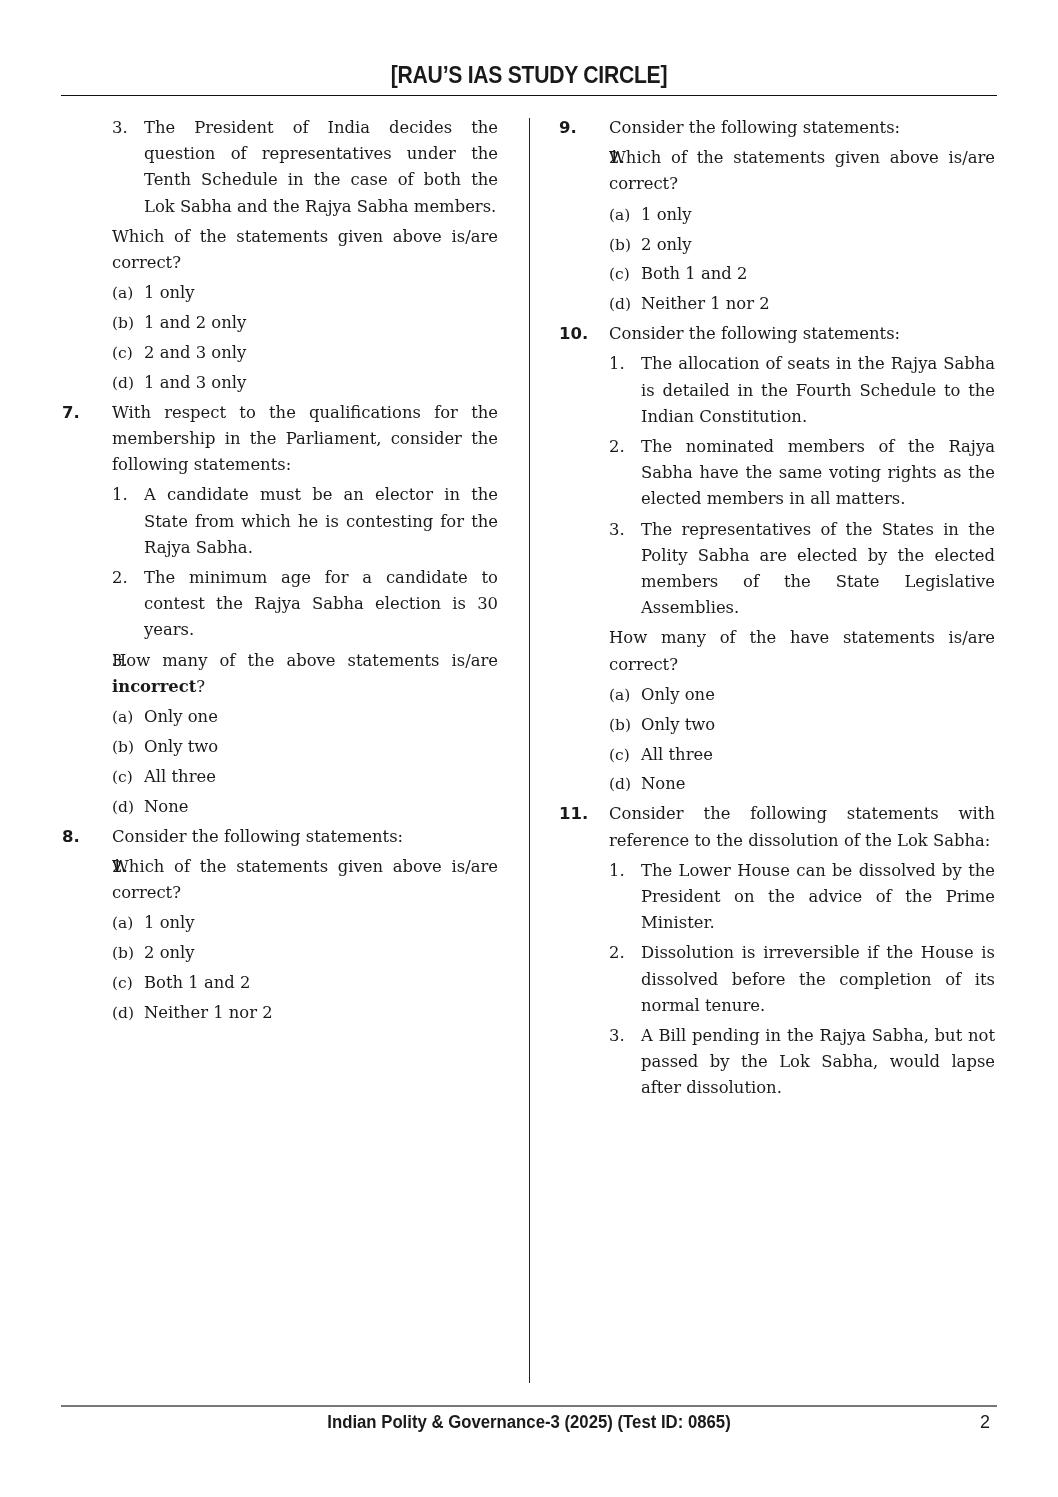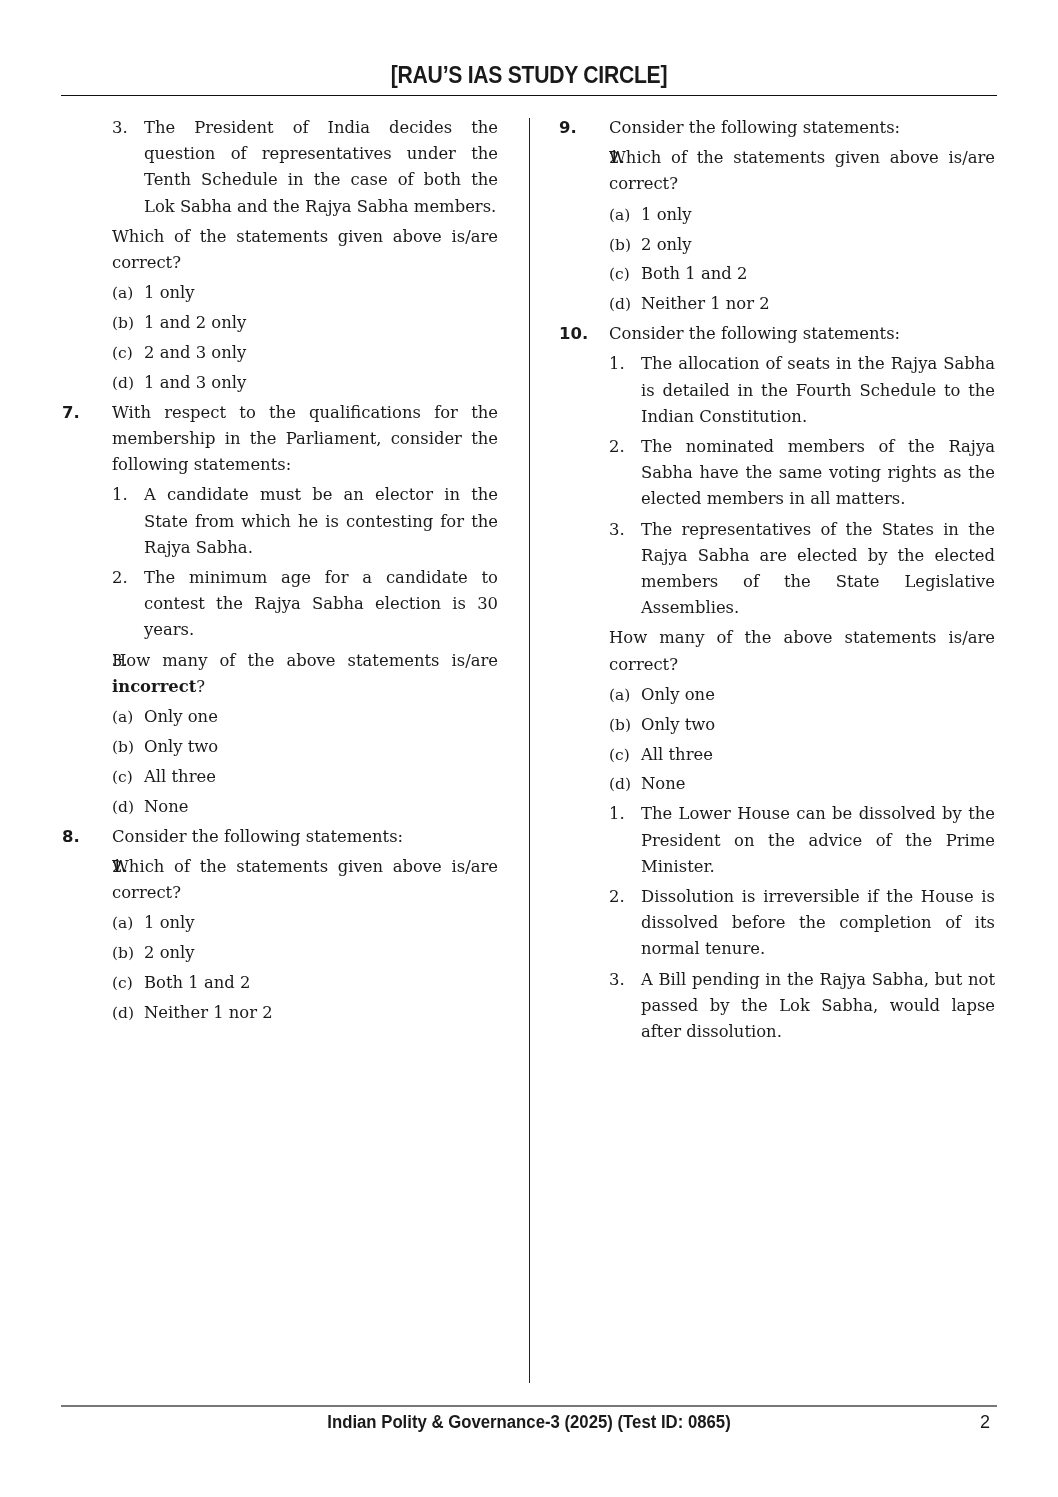--- a/index.html
+++ b/index.html
@@ -99,29 +99,33 @@
     <div class="opt"><span class="opt-label">(d)</span><span>Neither 1 nor 2</span></div>
   </div>
 
   <div>
     <div class="q-head">
       <span class="q-num">10.</span>
       <span>Consider the following statements:</span>
     </div>
     <div class="stmt"><span class="stmt-num">1.</span><span>The allocation of seats in the Rajya Sabha is detailed in the Fourth Schedule to the Indian Constitution.</span></div>
     <div class="stmt"><span class="stmt-num">2.</span><span>The nominated members of the Rajya Sabha have the same voting rights as the elected members in all matters.</span></div>
-    <div class="stmt"><span class="stmt-num">3.</span><span>The representatives of the States in the Rajya Sabha are elected by the elected members of the State Legislative Assemblies.</span></div>
-    <div class="prompt">How many of the above statements is/are correct?</div>
+    <div class="stmt"><span class="stmt-num">3.</span><span>The representatives of the States in the Polity Sabha are elected by the elected members of the State Legislative Assemblies.</span></div>
+    <div class="prompt">How many of the have statements is/are correct?</div>
     <div class="opt"><span class="opt-label">(a)</span><span>Only one</span></div>
     <div class="opt"><span class="opt-label">(b)</span><span>Only two</span></div>
     <div class="opt"><span class="opt-label">(c)</span><span>All three</span></div>
     <div class="opt"><span class="opt-label">(d)</span><span>None</span></div>
   </div>
 
   <div>
+    <div class="q-head">
+      <span class="q-num">11.</span>
+      <span>Consider the following statements with reference to the dissolution of the Lok Sabha:</span>
+    </div>
     <div class="stmt"><span class="stmt-num">1.</span><span>The Lower House can be dissolved by the President on the advice of the Prime Minister.</span></div>
     <div class="stmt"><span class="stmt-num">2.</span><span>Dissolution is irreversible if the House is dissolved before the completion of its normal tenure.</span></div>
     <div class="stmt"><span class="stmt-num">3.</span><span>A Bill pending in the Rajya Sabha, but not passed by the Lok Sabha, would lapse after dissolution.</span></div>
   </div>
 </div>
 
 <div class="footer-rule"></div>
 <div class="footer-text">Indian Polity &amp; Governance-3 (2025) (Test ID: 0865)</div>
 <div class="page-num">2</div>
 

